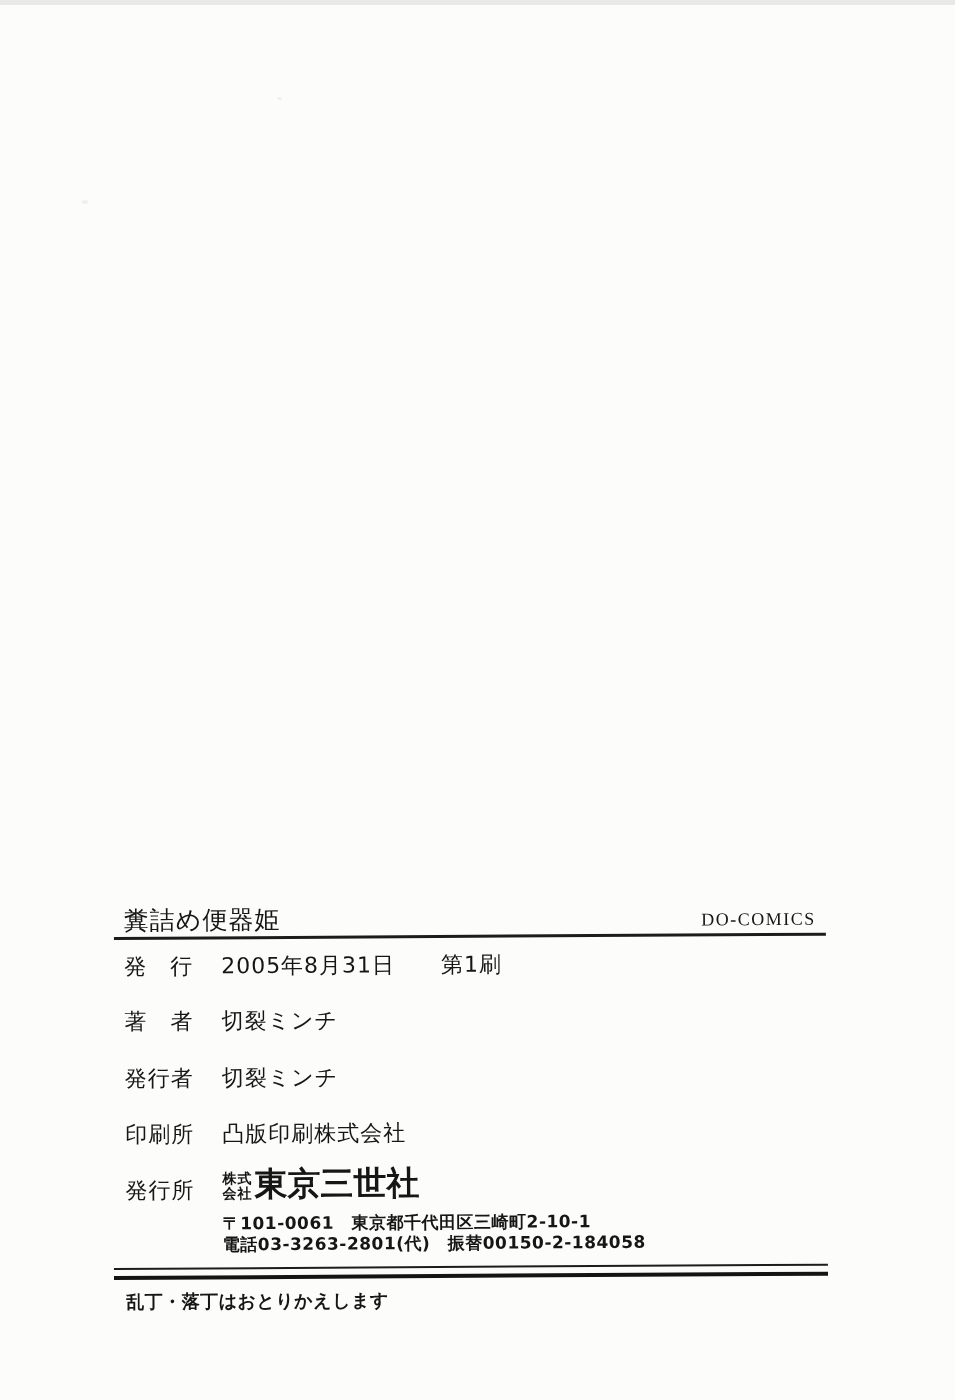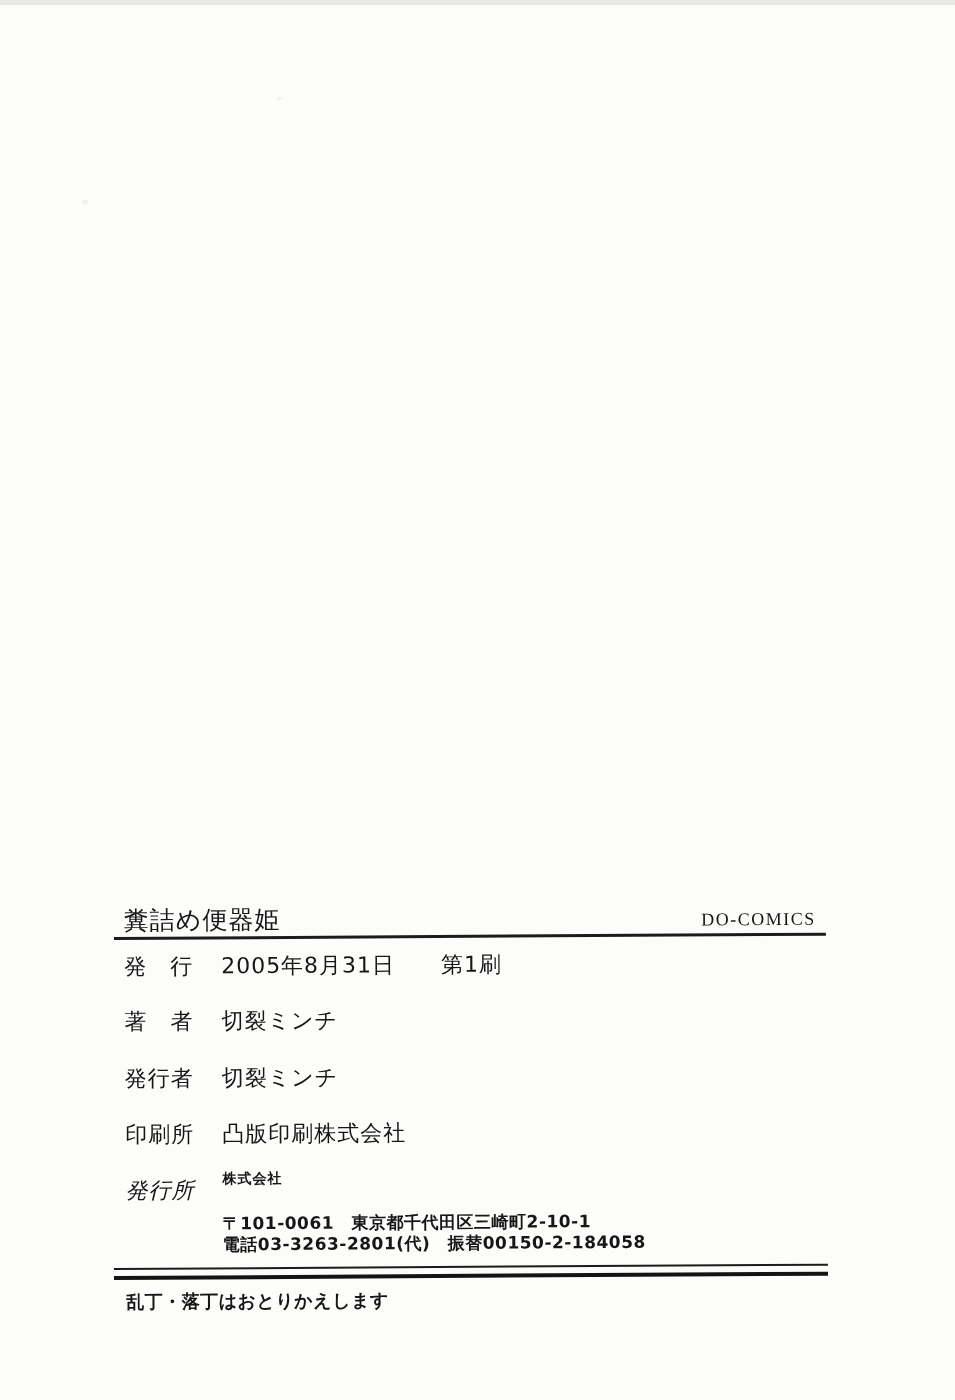--- a/index.html
+++ b/index.html
@@ -93,25 +93,24 @@
     display: flex;
     align-items: flex-start;
     white-space: nowrap;
   }
   .publisher-row .label {
     display: inline-block;
     width: 97px;
     font-size: 22px;
     letter-spacing: 1px;
     margin-top: 8px;
-    font-style: italic;
   }
   .corp-type {
     display: inline-flex;
-    flex-direction: row;
+    flex-direction: column;
     font-size: 14px;
     line-height: 1.1;
     letter-spacing: 1px;
     margin-top: 4px;
     font-weight: 600;
   }
   .publisher-name {
     font-size: 33px;
     font-weight: 700;
     letter-spacing: 0px;
@@ -190,20 +189,21 @@
       <span class="label">印刷所</span>
       <span class="value">凸版印刷株式会社</span>
     </div>
 
     <div class="publisher-row">
       <span class="label">発行所</span>
       <span class="corp-type">
         <span>株式</span>
         <span>会社</span>
       </span>
+      <span class="publisher-name">東京三世社</span>
     </div>
 
     <div class="address">
       <div>〒101-0061　東京都千代田区三崎町2-10-1</div>
       <div>電話03-3263-2801(代)　振替00150-2-184058</div>
     </div>
 
     <div class="rule-double-thin"></div>
     <div class="rule-double-thick"></div>
 

